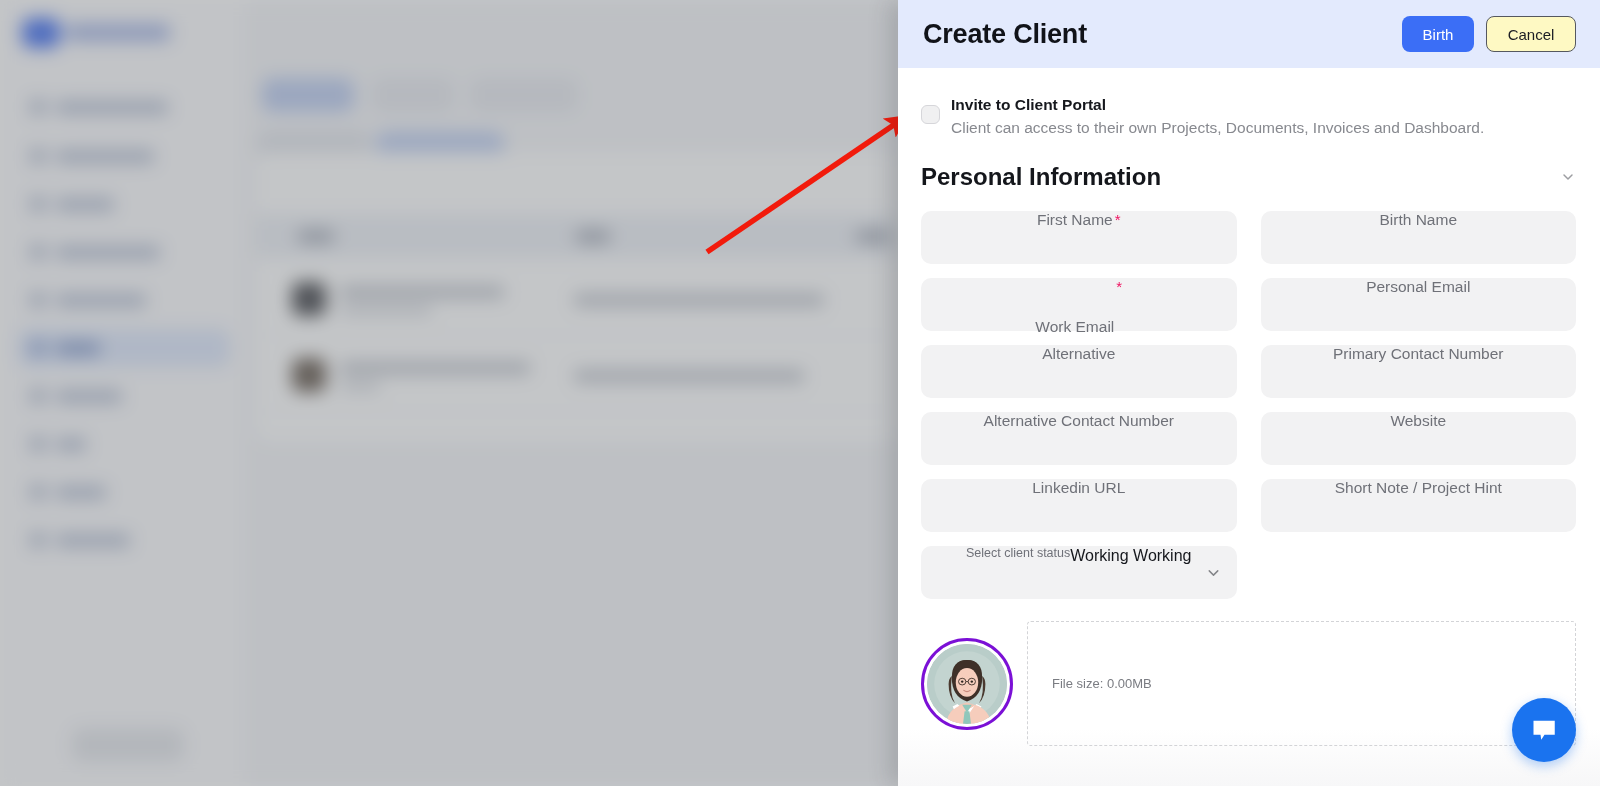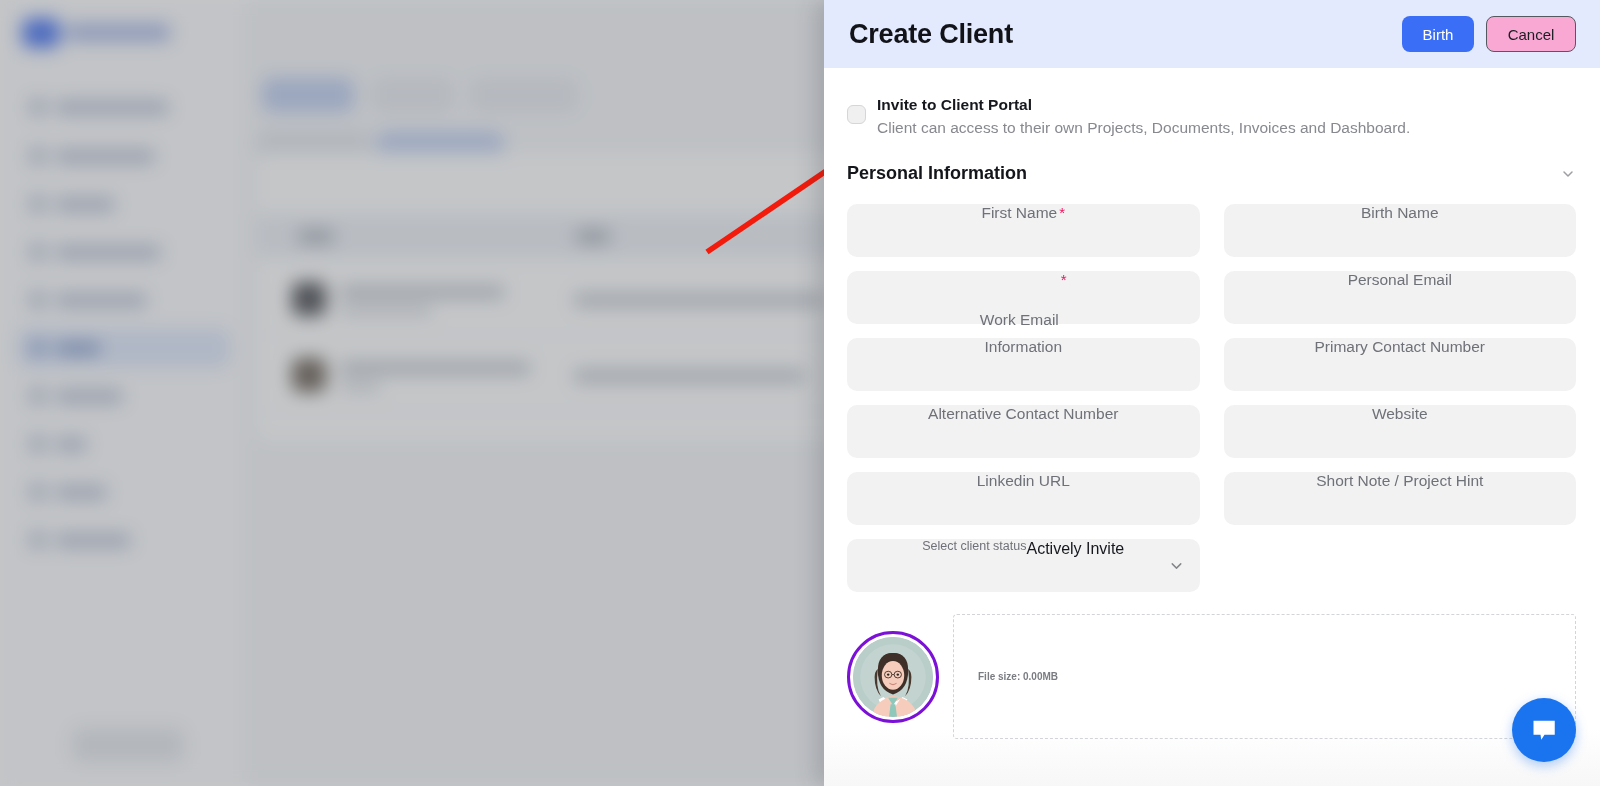--- a/index.html
+++ b/index.html
@@ -87,21 +87,21 @@
   }
 
   
   .annotation-arrow {
     position: absolute; left: 0; top: 0; width: 1600px; height: 786px;
     pointer-events: none;
   }
 
   
   .panel {
-    position: absolute; right: 0; top: 0; width: 776px; height: 786px;
+    position: absolute; right: 0; top: 0; width: 702px; height: 786px;
     background: #ffffff;
     box-shadow: -7px 0 22px rgba(40,44,56,0.20);
     display: flex; flex-direction: column;
     overflow: hidden;
   }
 
   .panel-header {
     flex: 0 0 auto; height: 68px;
     background: #e3eafd;
     display: flex; align-items: center;
@@ -116,21 +116,21 @@
     display: inline-flex; align-items: center; justify-content: center;
     cursor: pointer; user-select: none; white-space: nowrap;
   }
   .btn-save {
     min-width: 72px; padding: 0 18px;
     background: #3b6ef6; color: #ffffff; border: none;
     margin-right: 12px;
   }
   .btn-cancel {
     min-width: 90px; padding: 0 18px;
-    background: #f9a8d4; color: #1b1d23;
+    background: #fef9c3; color: #1b1d23;
     border: 1px solid #55585f;
   }
 
   .panel-body {
     flex: 1 1 auto; overflow: hidden;
     padding: 0 24px 11px 23px;
     background: linear-gradient(to bottom, #ffffff 0%, #ffffff 92%, #f7f7f8 100%);
   }
 
   
@@ -154,21 +154,21 @@
   }
 
   
   .section-head {
     display: flex; align-items: center;
     padding-top: 18px; padding-bottom: 6px;
     cursor: pointer;
   }
   .section-title {
     flex: 1 1 auto;
-    font-size: 18px; font-weight: bold; color: #14161b;
+    font-size: 24px; font-weight: bold; color: #14161b;
   }
   .chevron-sm { flex: 0 0 auto; width: 16px; height: 16px; opacity: .55; }
 
   
   .form-grid {
     display: grid;
     grid-template-columns: 1fr 1fr;
     column-gap: 24px;
     row-gap: 14px;
     padding-top: 14px;
@@ -213,21 +213,21 @@
   .avatar-img {
     width: 100%; height: 100%; border-radius: 50%; overflow: hidden;
     background: #b6c9c5; display: block;
   }
   .dropzone {
     flex: 1 1 auto; height: 125px;
     border: 1px dashed #d3d4d7; border-radius: 4px;
     display: flex; align-items: center;
     padding-left: 24px;
   }
-  .dropzone-text { font-size: 10px; color: #7a7c82; font-weight: bold; }
+  .dropzone-text { font-size: 13px; color: #7a7c82; }
 
   
   .chat-fab {
     position: absolute; right: 24px; bottom: 24px;
     width: 64px; height: 64px; border-radius: 50%;
     background: #1a73ef;
     display: flex; align-items: center; justify-content: center;
     box-shadow: 0 4px 12px rgba(26,115,239,0.35);
     cursor: pointer;
   }
@@ -363,21 +363,21 @@
 
         <div class="field">
           <span class="ph" style="display: inline; margin-top: 40px;">Work Email</span>
             <span class="req">*</span>
         </div>
         <div class="field">
           <span class="ph" style="display: inline;">Personal Email</span>
         </div>
 
         <div class="field">
-          <span class="ph" style="display: inline;">Information</span>
+          <span class="ph" style="display: inline;">Alternative</span>
         </div>
 
         <div class="field">
           <span class="ph" style="display: inline;">Primary Contact Number</span>
         </div>
         <div class="field">
           <span class="ph" style="display: inline;">Alternative Contact Number</span>
         </div>
 
         <div class="field">
@@ -385,21 +385,21 @@
         </div>
         <div class="field">
           <span class="ph" style="display: inline;">Linkedin URL</span>
         </div>
 
         <div class="field">
           <span class="ph" style="display: inline;">Short Note / Project Hint</span>
         </div>
         <div class="field stacked">
           <span class="minilabel">Select client status</span>
-          <span class="val">Actively Invite</span>
+          <span class="val">Working Working</span>
           <svg class="field-icon chev" viewBox="0 0 24 24" fill="none" stroke="#2c2e34" stroke-width="2" stroke-linecap="round" stroke-linejoin="round">
               <polyline points="6 9 12 15 18 9"></polyline>
             </svg>
         </div>
       </div>
 
       <div class="upload-row">
         <div class="avatar-ring">
           <svg class="avatar-img" viewBox="0 0 100 100">
             <circle cx="50" cy="50" r="50" fill="#b9cdc9"></circle>

